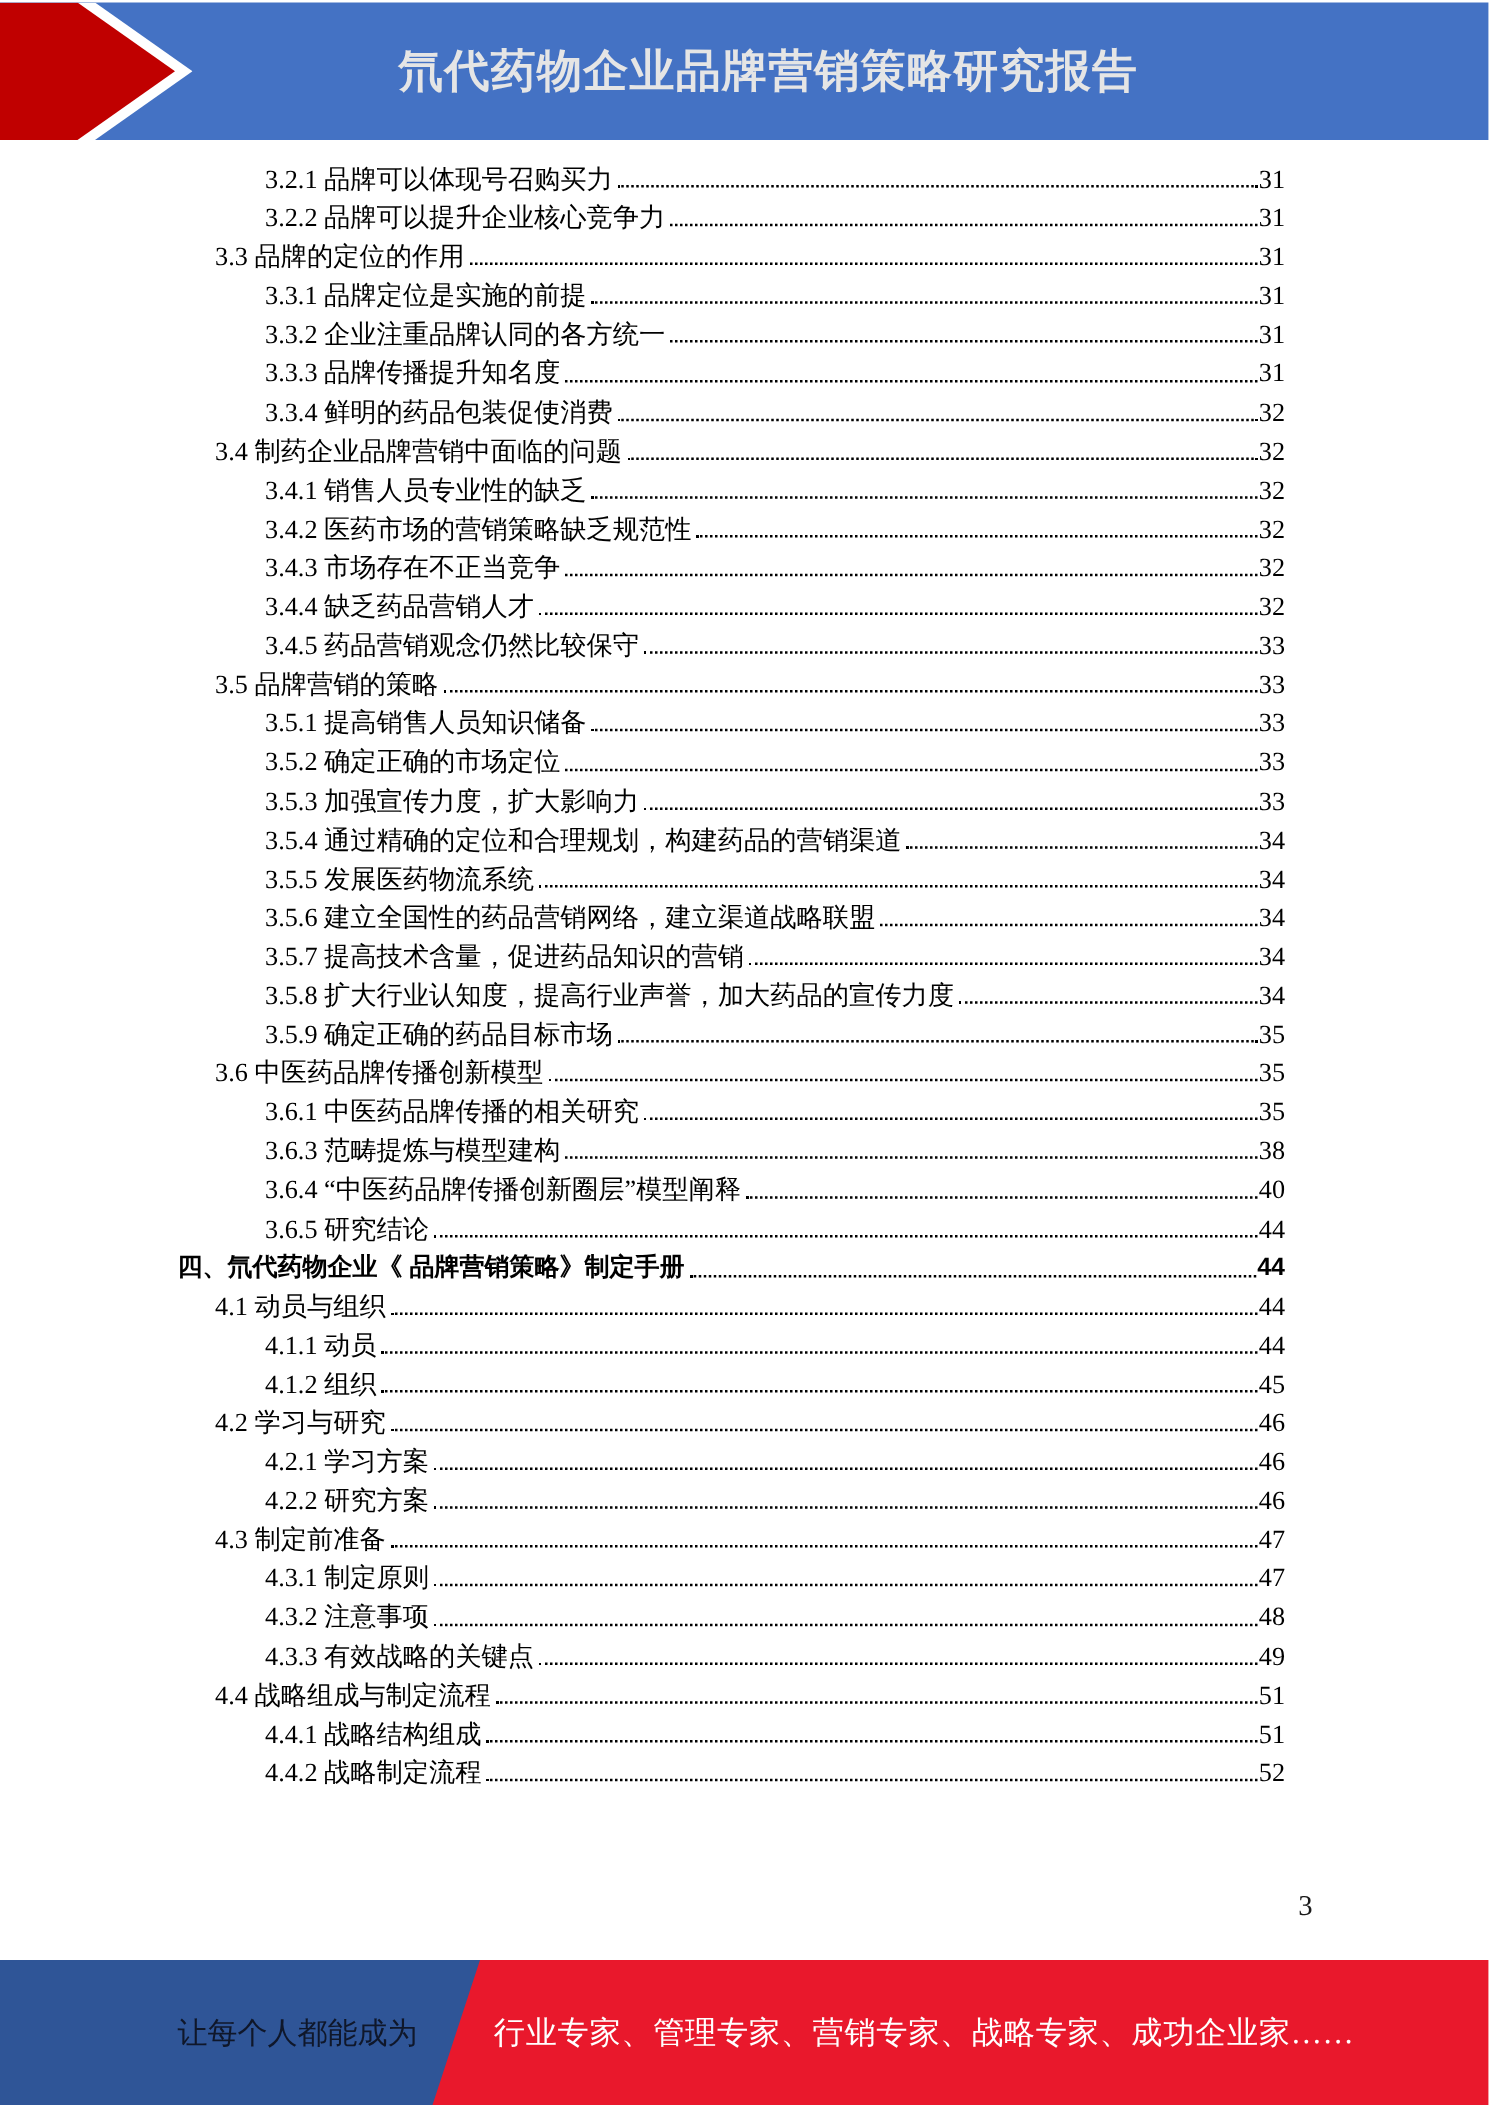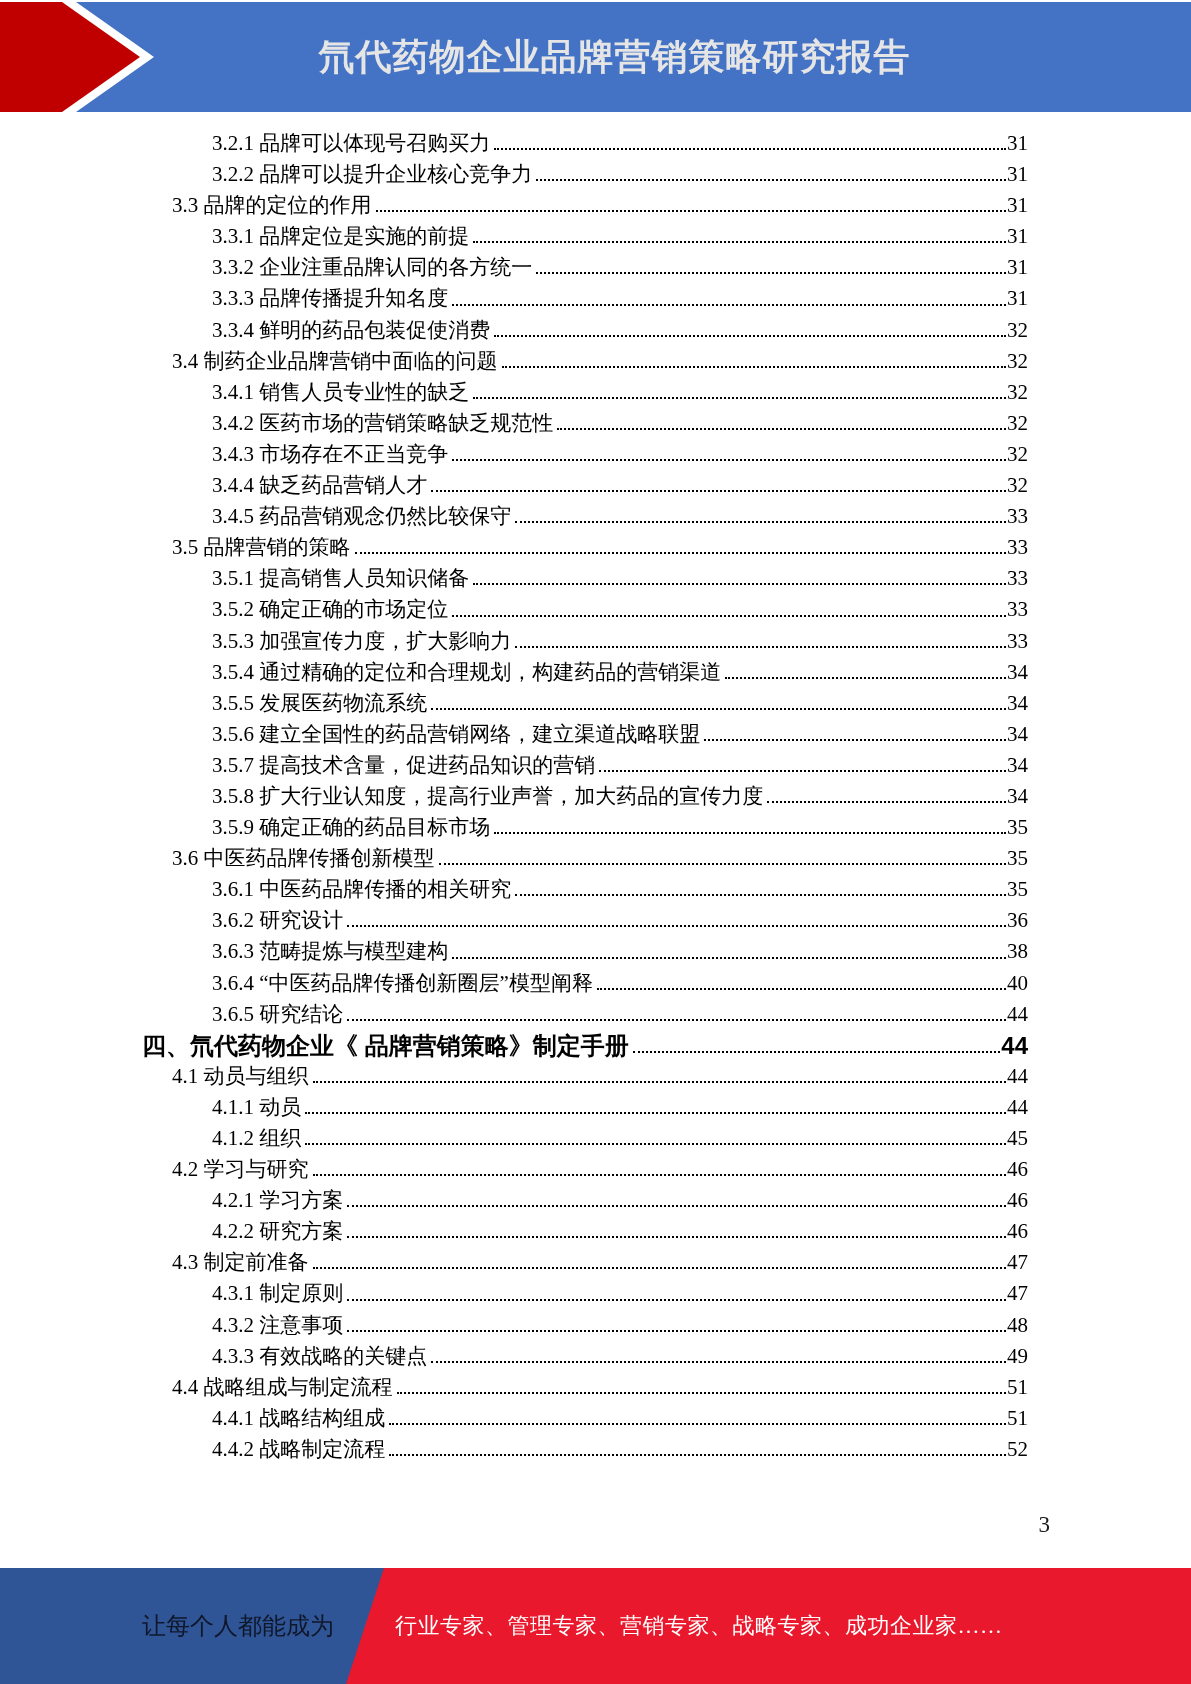--- a/index.html
+++ b/index.html
@@ -45,21 +45,21 @@
   }
   .toc-row{
     display:flex; align-items:stretch;
     height:31.1px; line-height:31.1px;
     font-size:21px; white-space:nowrap;
   }
   .toc-row.lvl2{padding-left:30px;}
   .toc-row.lvl3{padding-left:70px;}
   .toc-row.lvl1{
     font-family:"Liberation Sans","DejaVu Sans",sans-serif;
-    font-weight:bold; font-size:24px;
+    font-weight:bold; font-size:20px;
   }
   .toc-text{flex:0 0 auto;}
   .dots{
     flex:1 1 auto; height:0; align-self:flex-end;
     border-bottom:2px dotted #000;
     margin:0 1px 9px 4px;
   }
   .toc-row.lvl1 .dots{border-bottom-width:2.5px; margin-bottom:8px;}
   .pg{flex:0 0 auto;}
 
@@ -78,21 +78,21 @@
     position:absolute; left:0; top:0; width:420px; height:116px;
     background:var(--footer-blue);
     clip-path:polygon(0 0,384px 0,346px 116px,0 116px);
   }
   .footer-left-text{
     position:absolute; left:142px; top:50%; transform:translateY(-50%);
     color:#0f172a; font-size:24px; white-space:nowrap; z-index:2;
   }
   .footer-right-text{
     position:absolute; left:395px; top:50%; transform:translateY(-50%);
-    color:#ffffff; font-size:22px; letter-spacing:0.5px; white-space:nowrap; z-index:2;
+    color:#ffffff; font-size:25px; letter-spacing:0.5px; white-space:nowrap; z-index:2;
   }
 </style>
 </head>
 <body>
 
 <div class="page">
 
   <header class="report-header">
     <div class="chev-white"></div>
     <div class="chev-red"></div>
@@ -244,25 +244,20 @@
       <span class="dots"></span>
       <span class="pg">35</span>
     </div>
 
     <div class="toc-row lvl3">
       <span class="toc-text">3.6.1 中医药品牌传播的相关研究</span>
       <span class="dots"></span>
       <span class="pg">35</span>
     </div>
 
-    <div class="toc-row lvl3">
-      <span class="toc-text">3.6.2 研究设计</span>
-      <span class="dots"></span>
-      <span class="pg">36</span>
-    </div>
 
     <div class="toc-row lvl3">
       <span class="toc-text">3.6.3 范畴提炼与模型建构</span>
       <span class="dots"></span>
       <span class="pg">38</span>
     </div>
 
     <div class="toc-row lvl3">
       <span class="toc-text">3.6.4 “中医药品牌传播创新圈层”模型阐释</span>
       <span class="dots"></span>

